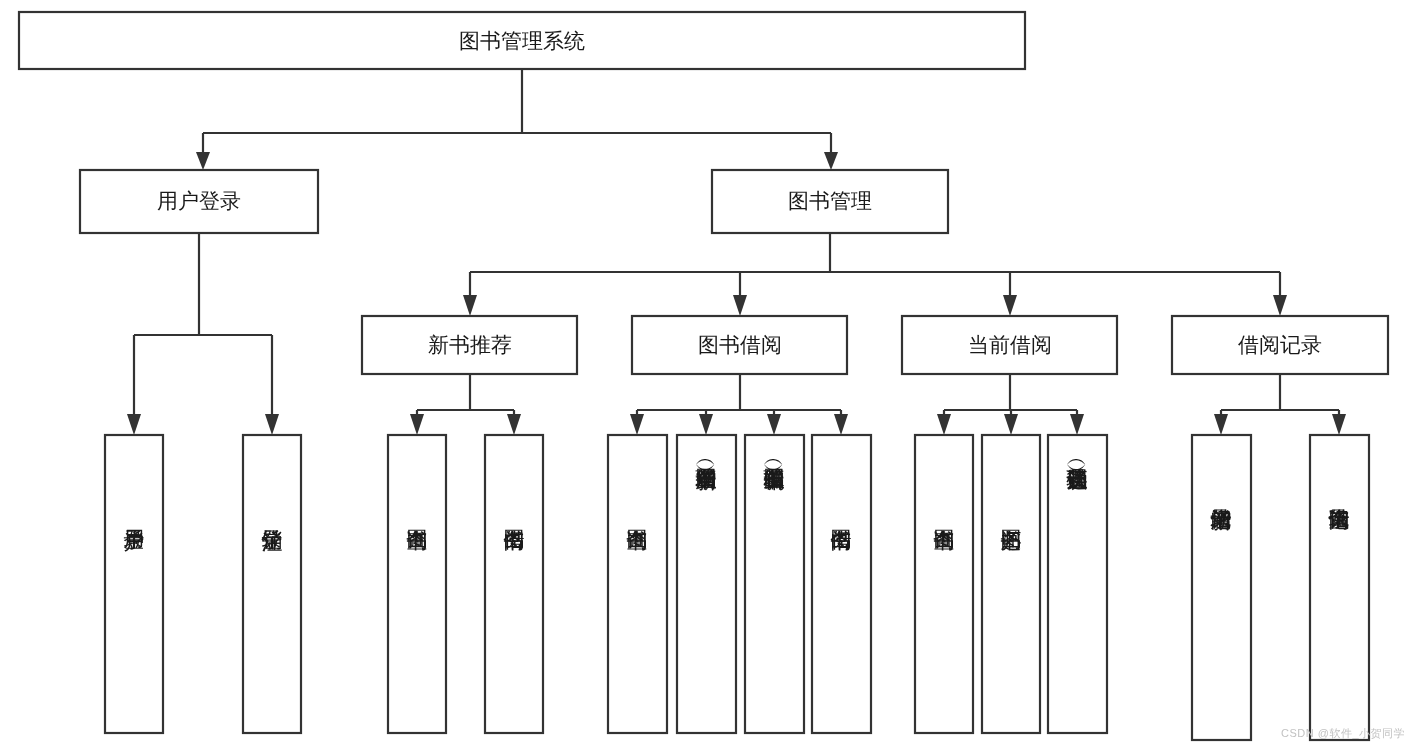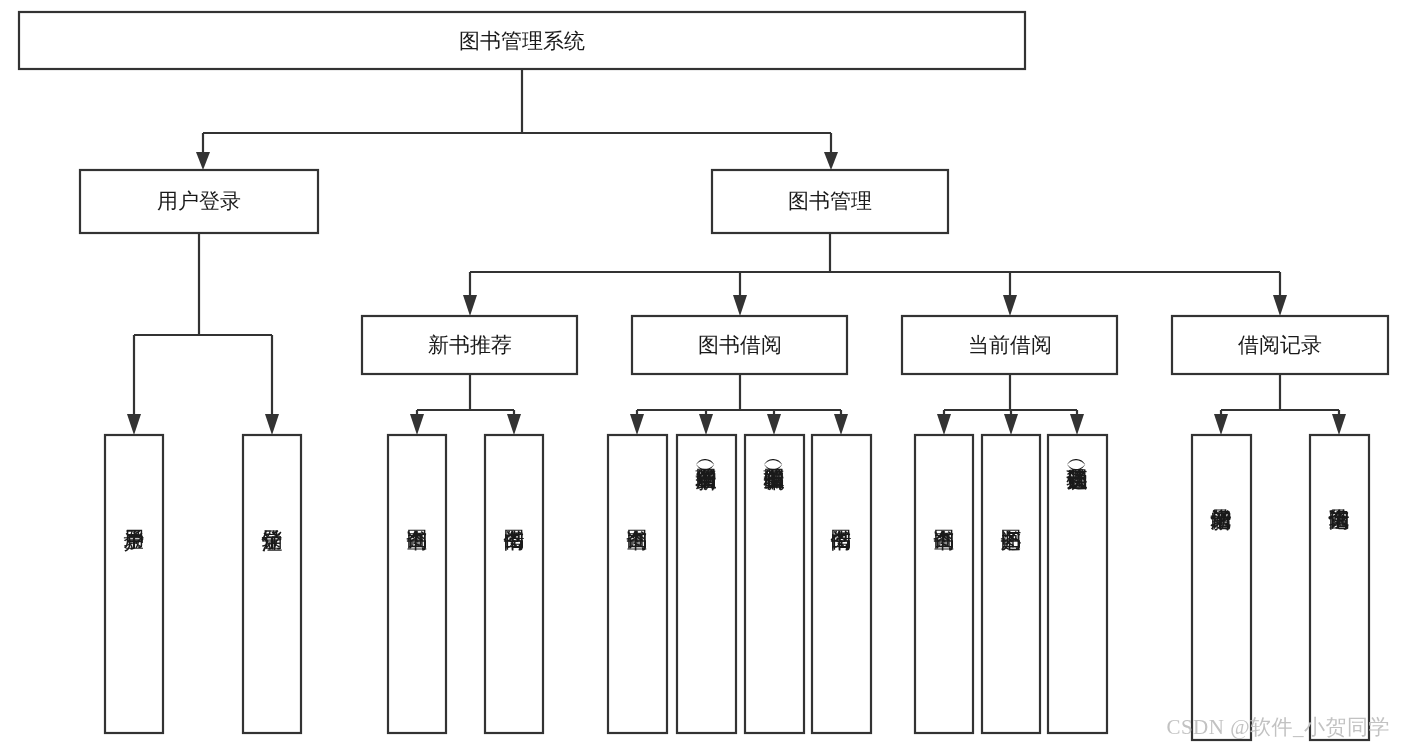--- a/index.html
+++ b/index.html
@@ -43,24 +43,24 @@
     stroke: #333333;
     stroke-width: 2.2;
     fill: none;
   }
   .arrow-head {
     fill: #333333;
     stroke: none;
   }
   .watermark {
     position: absolute;
-    right: 15px;
+    right: 0;
     bottom: 6px;
-    font-family: Liberation Serif, serif;
-    font-size: 21px;
+    font-family: Liberation Sans, sans-serif;
+    font-size: 11px;
     color: #c2c2c2;
     letter-spacing: 0.5px;
     white-space: nowrap;
     user-select: none;
   }
 </style>
 </head>
 <body>
 
 <svg id="diagram" viewBox="0 0 1405 747" xmlns="http://www.w3.org/2000/svg">

